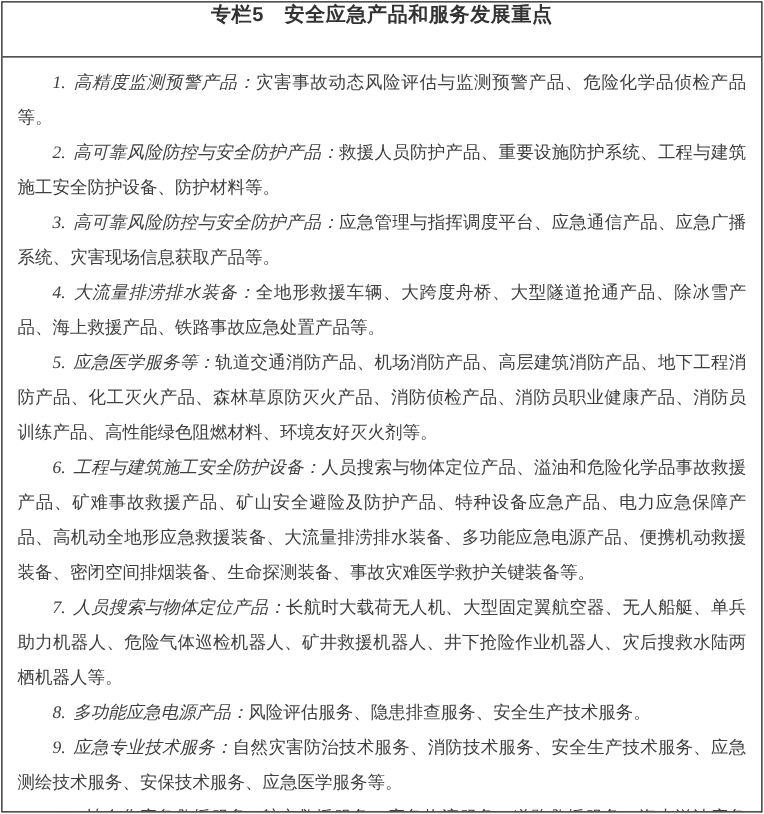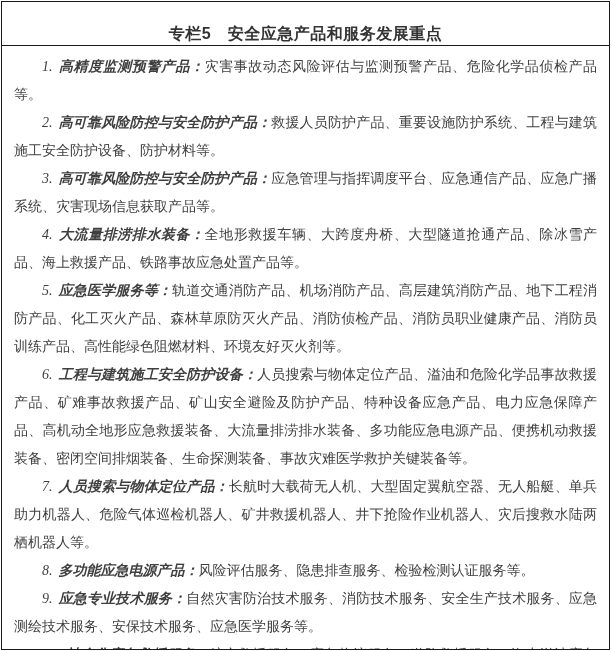--- a/index.html
+++ b/index.html
@@ -23,21 +23,21 @@
     background: #ffffff;
     display: flex;
     flex-direction: column;
   }
   .box-header {
     box-sizing: border-box;
     height: 44px;
     flex: 0 0 44px;
     border-bottom: 1px solid #1a1a1a;
     display: flex;
-    align-items: flex-end;
+    align-items: flex-start;
     justify-content: center;
   }
   .box-title {
     font-family: "Liberation Sans", "DejaVu Sans", sans-serif;
     font-weight: bold;
     font-size: 16px;
     color: #333333;
     letter-spacing: 0.5px;
     white-space: pre;
   }
@@ -55,21 +55,20 @@
     color: #3f3f3f;
     text-align: justify;
     text-justify: inter-ideograph;
   }
   .item .num {
     font-style: italic;
     margin-right: 6px;
   }
   .item .lead {
     font-style: italic;
-    font-weight: bold;
   }
   .item .txt {
     font-style: normal;
   }
 </style>
 </head>
 <body>
 
 <div class="page">
   <div class="box">
@@ -77,18 +76,18 @@
       <div class="box-title">专栏5　安全应急产品和服务发展重点</div>
     </div>
     <div class="box-body">
         <p class="item"><span class="num">1.</span><span class="lead">高精度监测预警产品：</span><span class="txt">灾害事故动态风险评估与监测预警产品、危险化学品侦检产品等。</span></p>
         <p class="item"><span class="num">2.</span><span class="lead">高可靠风险防控与安全防护产品：</span><span class="txt">救援人员防护产品、重要设施防护系统、工程与建筑施工安全防护设备、防护材料等。</span></p>
         <p class="item"><span class="num">3.</span><span class="lead">高可靠风险防控与安全防护产品：</span><span class="txt">应急管理与指挥调度平台、应急通信产品、应急广播系统、灾害现场信息获取产品等。</span></p>
         <p class="item"><span class="num">4.</span><span class="lead">大流量排涝排水装备：</span><span class="txt">全地形救援车辆、大跨度舟桥、大型隧道抢通产品、除冰雪产品、海上救援产品、铁路事故应急处置产品等。</span></p>
         <p class="item"><span class="num">5.</span><span class="lead">应急医学服务等：</span><span class="txt">轨道交通消防产品、机场消防产品、高层建筑消防产品、地下工程消防产品、化工灭火产品、森林草原防灭火产品、消防侦检产品、消防员职业健康产品、消防员训练产品、高性能绿色阻燃材料、环境友好灭火剂等。</span></p>
         <p class="item"><span class="num">6.</span><span class="lead">工程与建筑施工安全防护设备：</span><span class="txt">人员搜索与物体定位产品、溢油和危险化学品事故救援产品、矿难事故救援产品、矿山安全避险及防护产品、特种设备应急产品、电力应急保障产品、高机动全地形应急救援装备、大流量排涝排水装备、多功能应急电源产品、便携机动救援装备、密闭空间排烟装备、生命探测装备、事故灾难医学救护关键装备等。</span></p>
         <p class="item"><span class="num">7.</span><span class="lead">人员搜索与物体定位产品：</span><span class="txt">长航时大载荷无人机、大型固定翼航空器、无人船艇、单兵助力机器人、危险气体巡检机器人、矿井救援机器人、井下抢险作业机器人、灾后搜救水陆两栖机器人等。</span></p>
-        <p class="item"><span class="num">8.</span><span class="lead">多功能应急电源产品：</span><span class="txt">风险评估服务、隐患排查服务、检验检测认证服务等。</span></p>
+        <p class="item"><span class="num">8.</span><span class="lead">多功能应急电源产品：</span><span class="txt">风险评估服务、隐患排查服务、安全生产技术服务。</span></p>
         <p class="item"><span class="num">9.</span><span class="lead">应急专业技术服务：</span><span class="txt">自然灾害防治技术服务、消防技术服务、安全生产技术服务、应急测绘技术服务、安保技术服务、应急医学服务等。</span></p>
         <p class="item"><span class="num">10.</span><span class="lead">社会化应急救援服务：</span><span class="txt">航空救援服务、应急物流服务、道路救援服务、海上溢油应急处置服务、海上财产救助服务、安全教育培训服务、应急演练服务、巨灾保险等。</span></p>
       </div>
   </div>
 </div>
 
 </body></html>

